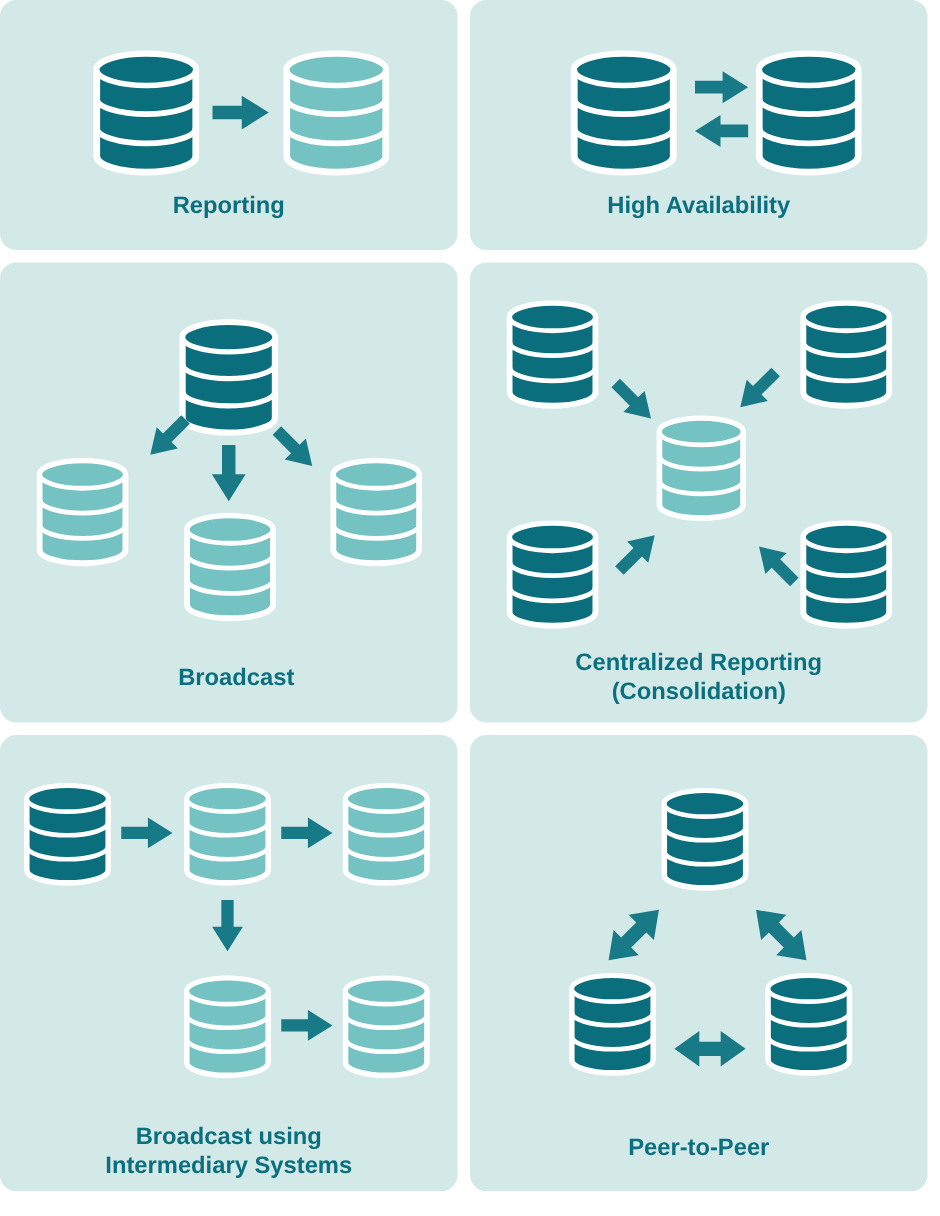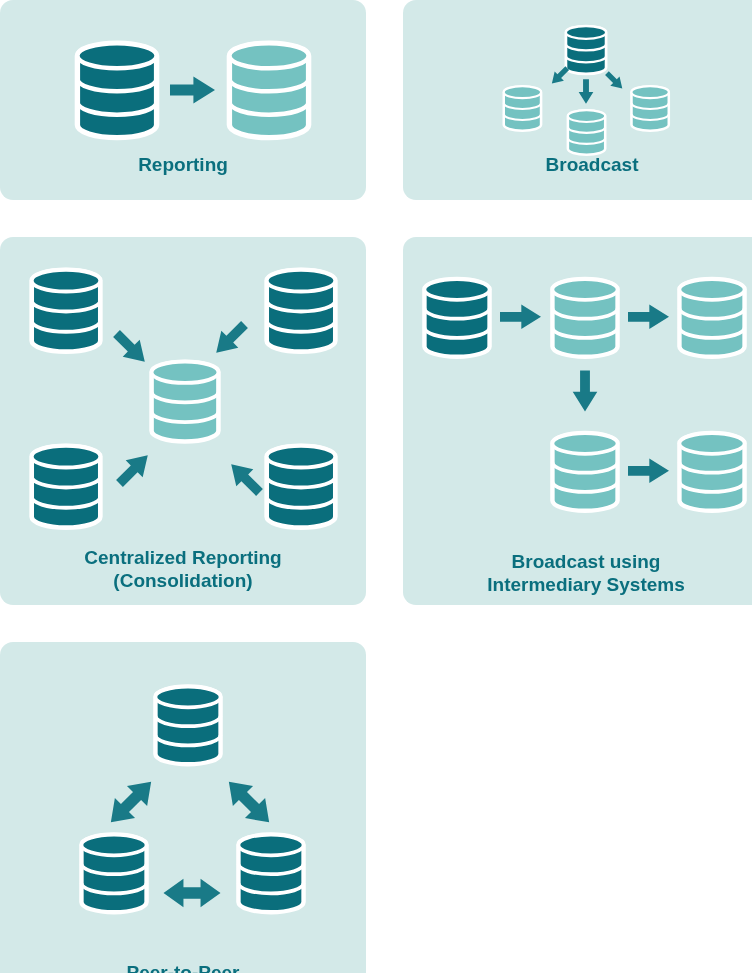--- a/index.html
+++ b/index.html
@@ -17,21 +17,21 @@
     width: 752px;
     height: 973px;
     background: var(--page-bg);
     font-family: "Liberation Sans", sans-serif;
     overflow: hidden;
   }
   .board {
     display: grid;
     grid-template-columns: 366px 366px;
     grid-template-rows: 200px 368px 365px;
-    gap: 37px;
+    gap: 10px;
     width: 752px;
     height: 973px;
   }
   .panel {
     position: relative;
     background: var(--panel-bg);
     border-radius: 13px;
     overflow: hidden;
   }
   .diagram {
@@ -83,20 +83,29 @@
 
   <section class="panel p1">
     <svg class="diagram" viewBox="0 0 366 200">
       <use href="#db" class="db-dark" transform="translate(72,40) scale(0.9)"></use>
       <use href="#arrow" class="arrow" transform="translate(170,76.5) scale(0.9)"></use>
       <use href="#db" class="db-light" transform="translate(224,40) scale(0.9)"></use>
     </svg>
     <div class="panel-label">Reporting</div>
   </section>
 
+  <section class="panel p2">
+    <svg class="diagram" viewBox="0 0 366 200">
+      <use href="#db" class="db-dark" transform="translate(78,40) scale(0.9)"></use>
+      <use href="#arrow" class="arrow" transform="translate(180,57) scale(0.85)"></use>
+      <use href="#arrow" class="arrow" transform="translate(222.5,117.5) rotate(180) scale(0.85)"></use>
+      <use href="#db" class="db-dark" transform="translate(226,40) scale(0.9)"></use>
+    </svg>
+    <div class="panel-label">High Availability</div>
+  </section>
 
   <section class="panel p3">
     <svg class="diagram" viewBox="0 0 366 368">
       <use href="#db" class="db-dark" transform="translate(141,45) scale(0.84)"></use>
       <use href="#arrow" class="arrow" transform="translate(157,134) rotate(135) scale(0.8)"></use>
       <use href="#arrow" class="arrow" transform="translate(196.5,146) rotate(90) scale(0.9)"></use>
       <use href="#arrow" class="arrow" transform="translate(230,126) rotate(45) scale(0.8)"></use>
       <use href="#db" class="db-light" transform="translate(27,156) scale(0.78)"></use>
       <use href="#db" class="db-light" transform="translate(145,200) scale(0.78)"></use>
       <use href="#db" class="db-light" transform="translate(262,156) scale(0.78)"></use>

